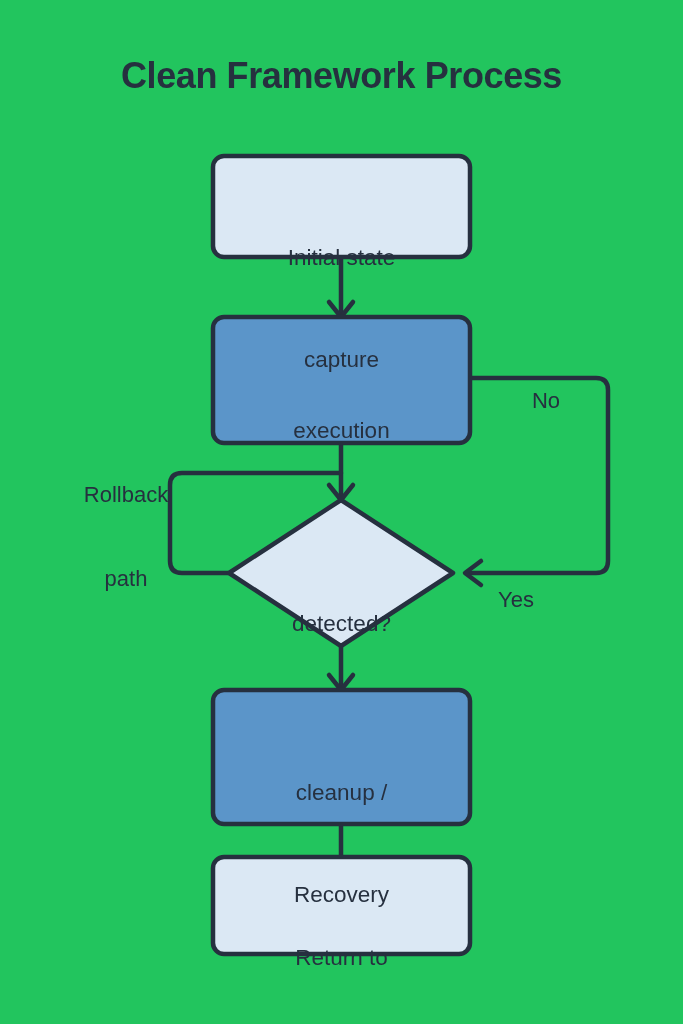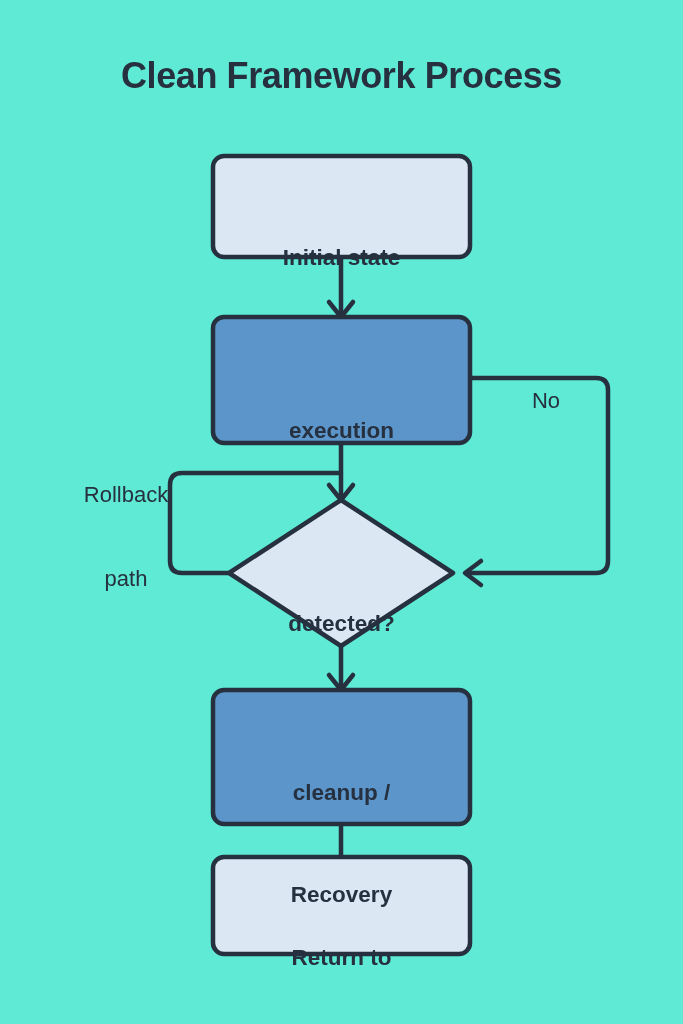--- a/index.html
+++ b/index.html
@@ -13,21 +13,21 @@
     height: 1024px;
     font-family: "Liberation Sans", sans-serif;
     position: relative;
     overflow: hidden;
   }
   #canvas {
     position: absolute;
     left: 0; top: 0;
     width: 683px;
     height: 1024px;
-    background: #5eead4;
+    background: #22c55e;
   }
   #flow-svg {
     position: absolute;
     left: 0; top: 0;
     width: 683px;
     height: 1024px;
     display: block;
   }
   .diagram-title {
     position: absolute;
@@ -38,21 +38,21 @@
     font-size: 36px;
     font-weight: bold;
     color: #26303f;
     letter-spacing: -0.4px;
     line-height: 1.2;
   }
   .node-label {
     position: absolute;
     color: #26303f;
     font-size: 22.5px;
-    font-weight: bold;
+    font-weight: normal;
     line-height: 34px;
     text-align: center;
     white-space: pre;
     pointer-events: none;
   }
   .edge-label {
     position: absolute;
     color: #26303f;
     font-size: 22px;
     font-weight: normal;
@@ -96,20 +96,21 @@
 
     <polygon points="341,500 453,573 341,646 229,573" fill="#dbe8f4" stroke="#26303f" stroke-width="4.5" stroke-linejoin="round"></polygon>
 
     <rect x="213" y="690" width="257" height="134" rx="11" ry="11" fill="#5b95c9" stroke="#26303f" stroke-width="4.5"></rect>
 
     <rect x="213" y="857" width="257" height="97" rx="11" ry="11" fill="#dbe8f4" stroke="#26303f" stroke-width="4.5"></rect>
   </svg>
 
   <div class="node-label" style="left:213px; top:173px; width:257px;">
     <div>Initial state</div>
+    <div>capture</div>
   </div>
 
   <div class="node-label" style="left:213px; top:346px; width:257px;">
     <div>execution</div>
   </div>
 
   <div class="node-label" style="left:213px; top:539px; width:257px;">
     <div>detected?</div>
   </div>
 
@@ -118,19 +119,20 @@
     <div>Recovery</div>
   </div>
 
   <div class="node-label" style="left:213px; top:873px; width:257px;">
     <div>Return to</div>
     
   </div>
 
   <div class="edge-label" style="left:496px; top:387px; width:100px;">No</div>
 
+  <div class="edge-label" style="left:466px; top:586px; width:100px;">Yes</div>
 
   <div class="edge-label" style="left:56px; top:425px; width:140px;">
     <div>Rollback</div>
     <div>path</div>
   </div>
 
 </div>
 
 </body></html>

